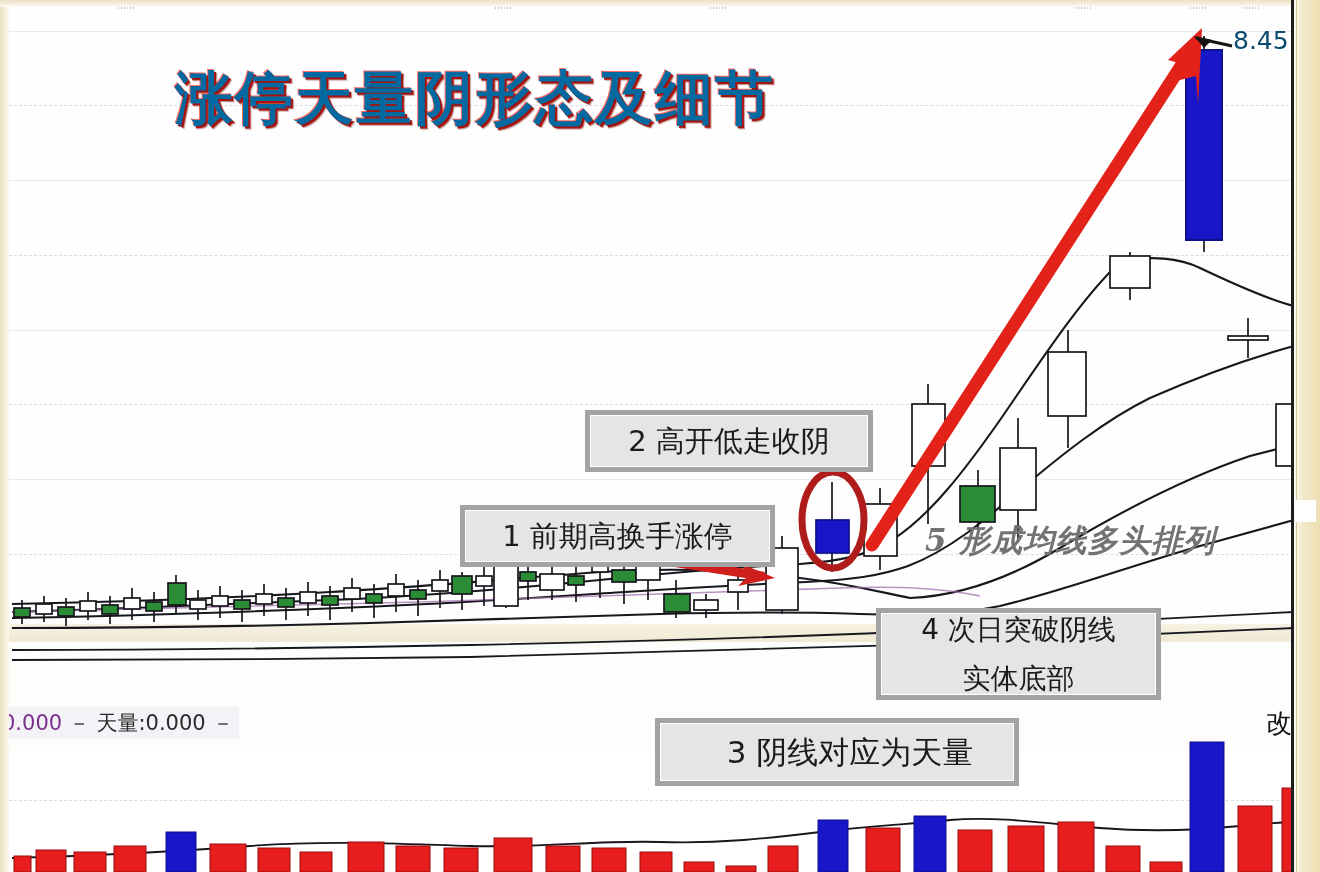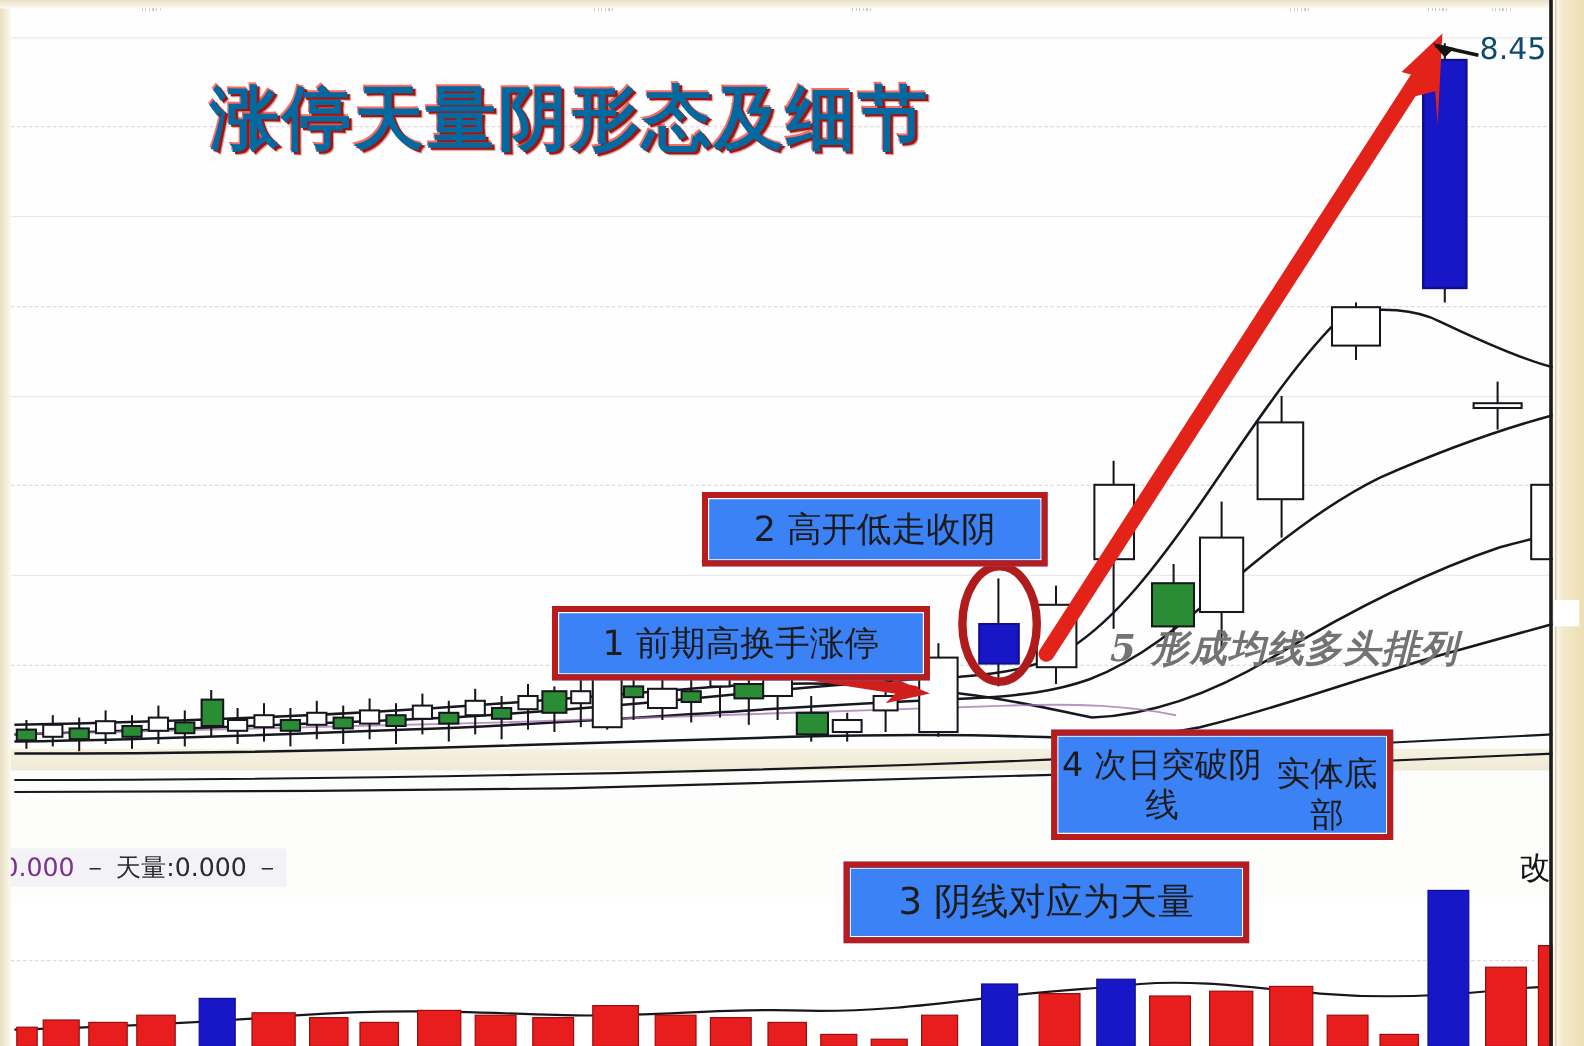--- a/index.html
+++ b/index.html
@@ -34,31 +34,31 @@
 
   
   .title{position:absolute;left:175px;top:60px;width:860px;
       font-family:"DejaVu Sans","Liberation Sans",sans-serif;
       font-size:58px;font-weight:bold;letter-spacing:2px;
       color:#0369a1;
       text-shadow:2px 2px 0 #a8120d, 3px 3px 1px rgba(120,10,8,.45), -1px -1px 0 #ff6a60;
       white-space:nowrap;}
 
   
-  .abox{position:absolute;background:#3b82f6;border:5px solid #b91c1c;
+  .abox{position:absolute;background:#e5e5e5;border:5px solid #a3a3a3;
       box-shadow:0 0 0 1px #fff inset;
       color:#1b1b1b;font-family:"DejaVu Sans","Liberation Sans",sans-serif;
       display:flex;align-items:center;justify-content:center;text-align:center;
       line-height:1.18;}
   .abox span{display:block;}
   #box1{left:460px;top:505px;width:305px;height:52px;font-size:29px;}
   #box2{left:585px;top:410px;width:278px;height:52px;font-size:29px;}
-  #box3{left:703px;top:718px;width:328px;height:58px;font-size:31px;}
+  #box3{left:655px;top:718px;width:328px;height:58px;font-size:31px;padding-left:26px;}
   #box4{left:876px;top:608px;width:275px;height:82px;font-size:28px;
-        flex-direction:row;justify-content:center;}
+        flex-direction:column;justify-content:center;}
   #box4 .l2{margin-top:15px;}
 
   
   .text5{position:absolute;left:925px;top:520px;font-size:31px;color:#737373;
       font-family:"DejaVu Serif","Liberation Serif",serif;font-style:italic;
       font-weight:bold;white-space:nowrap;letter-spacing:1px;}
 
   
   .pricetag{position:absolute;left:1233px;top:26px;font-size:25px;color:#0c4a6e;
       font-family:"DejaVu Sans","Liberation Sans",sans-serif;white-space:nowrap;}

